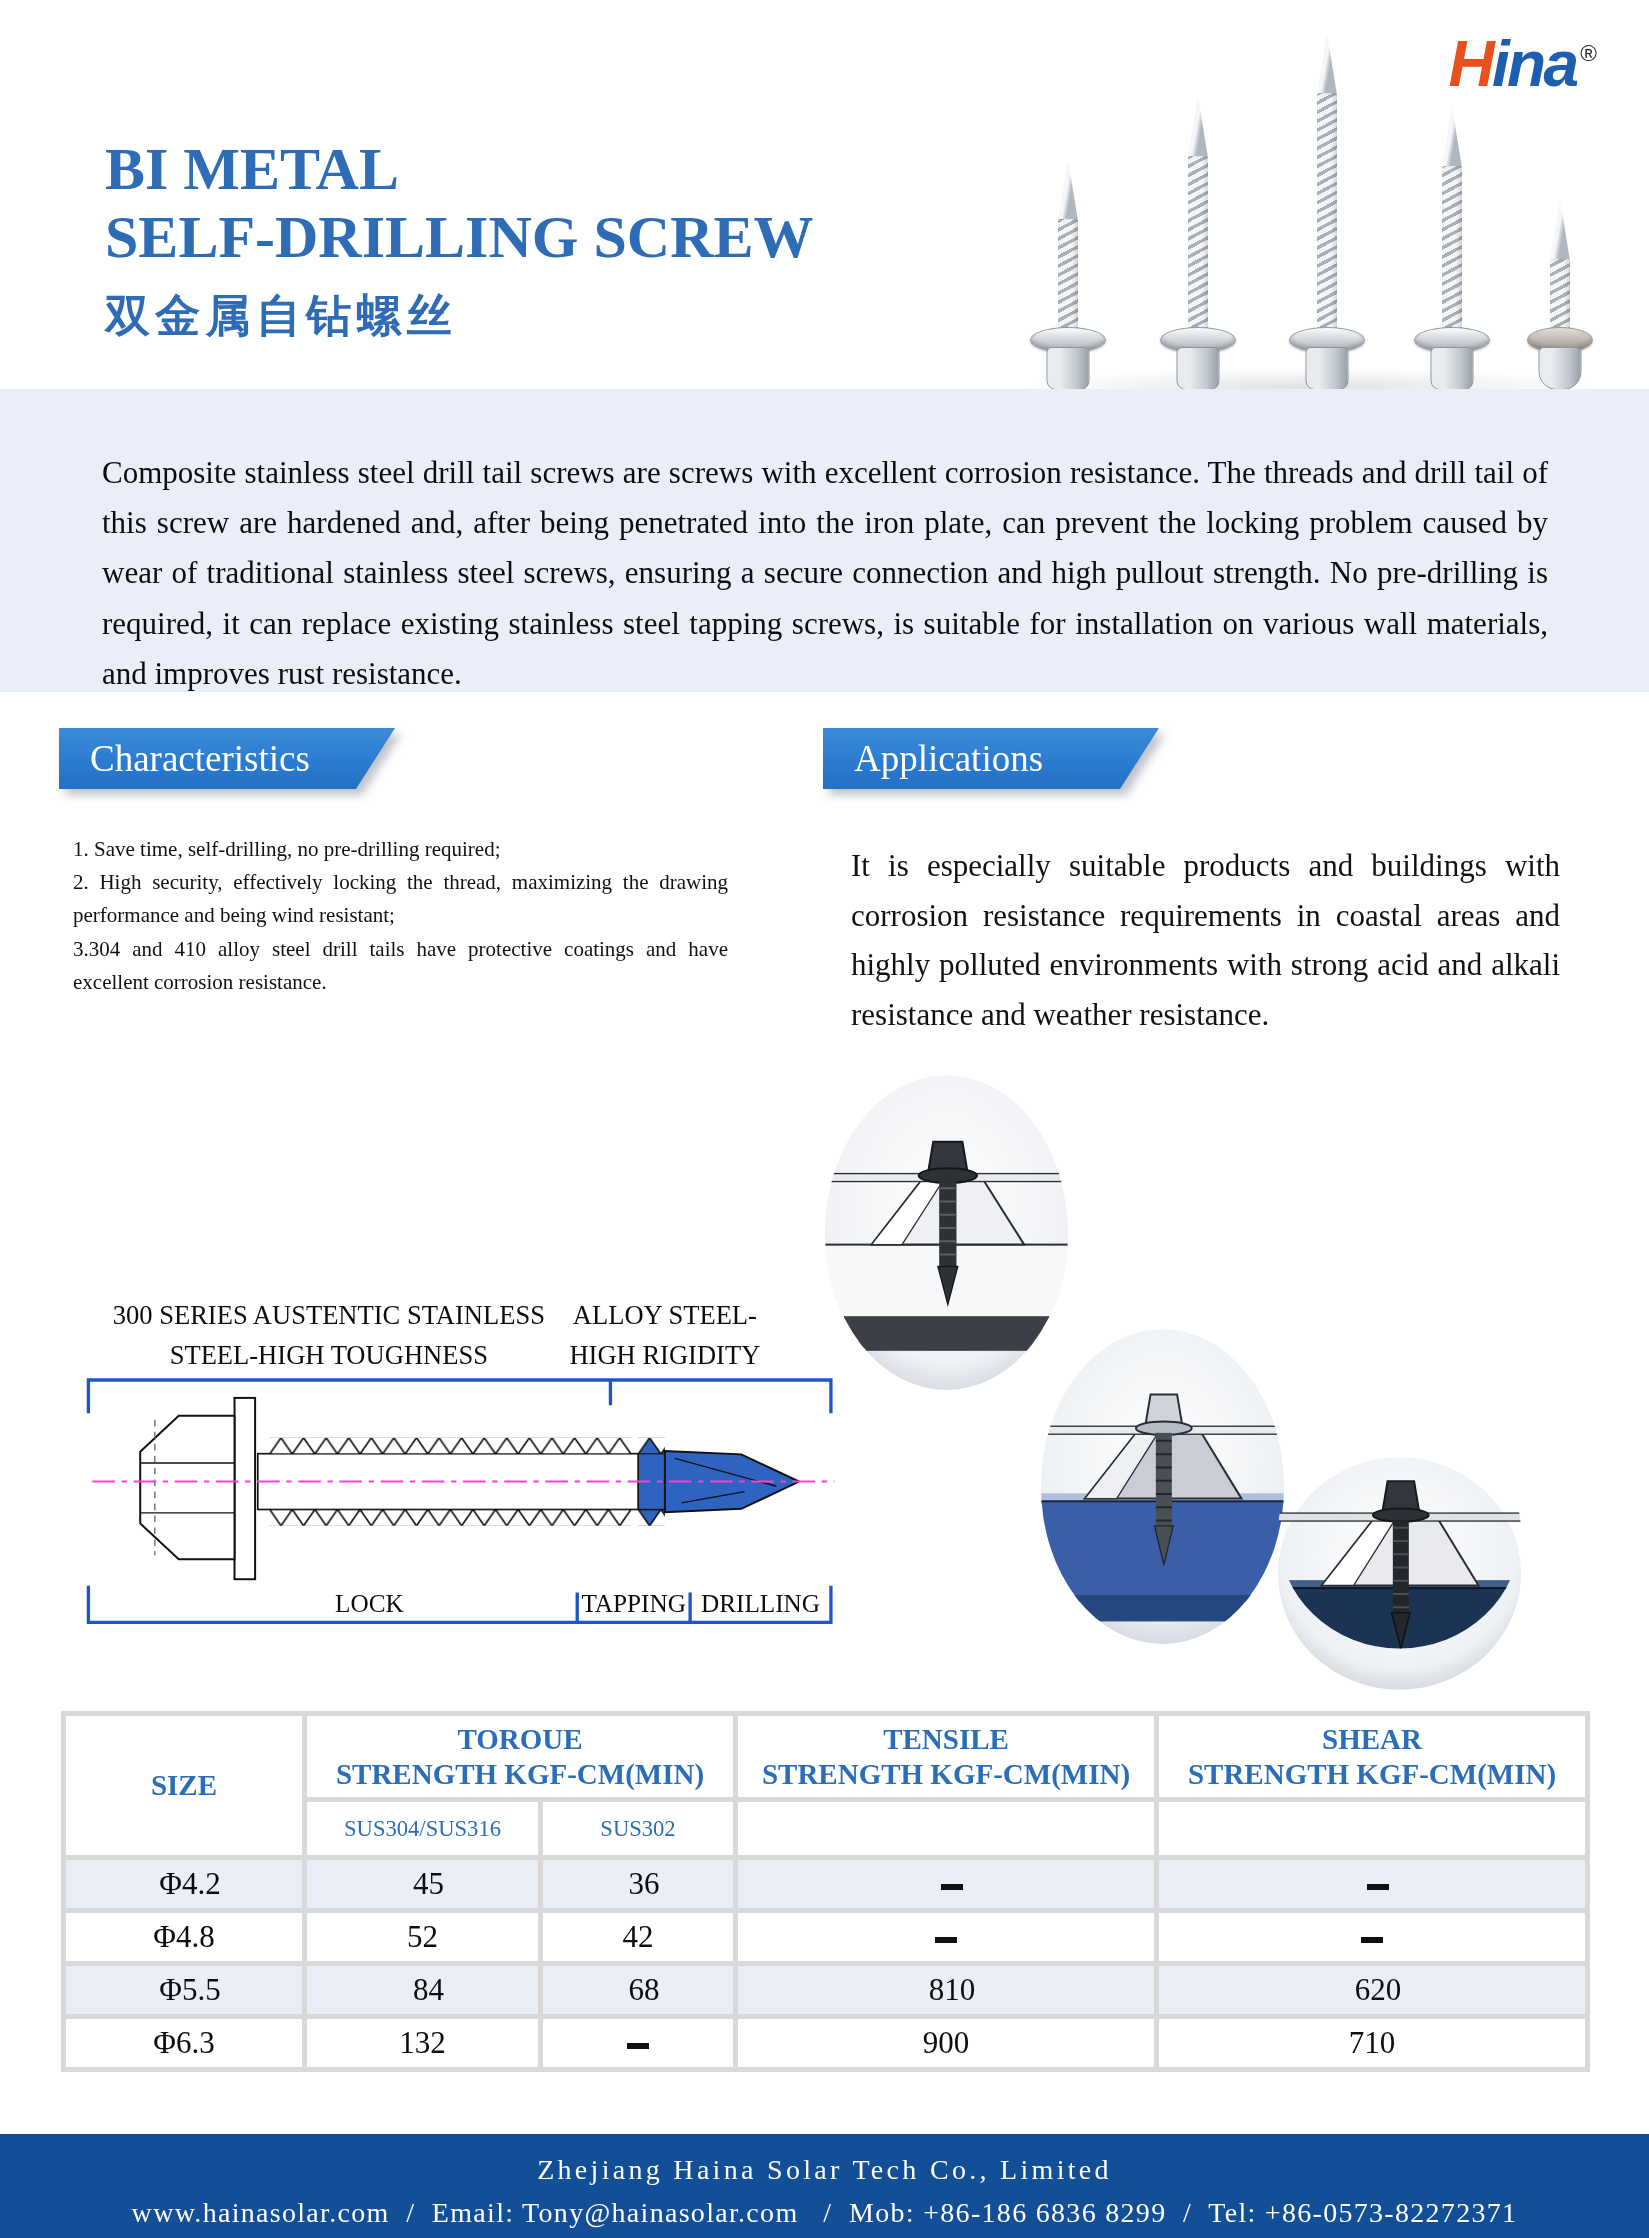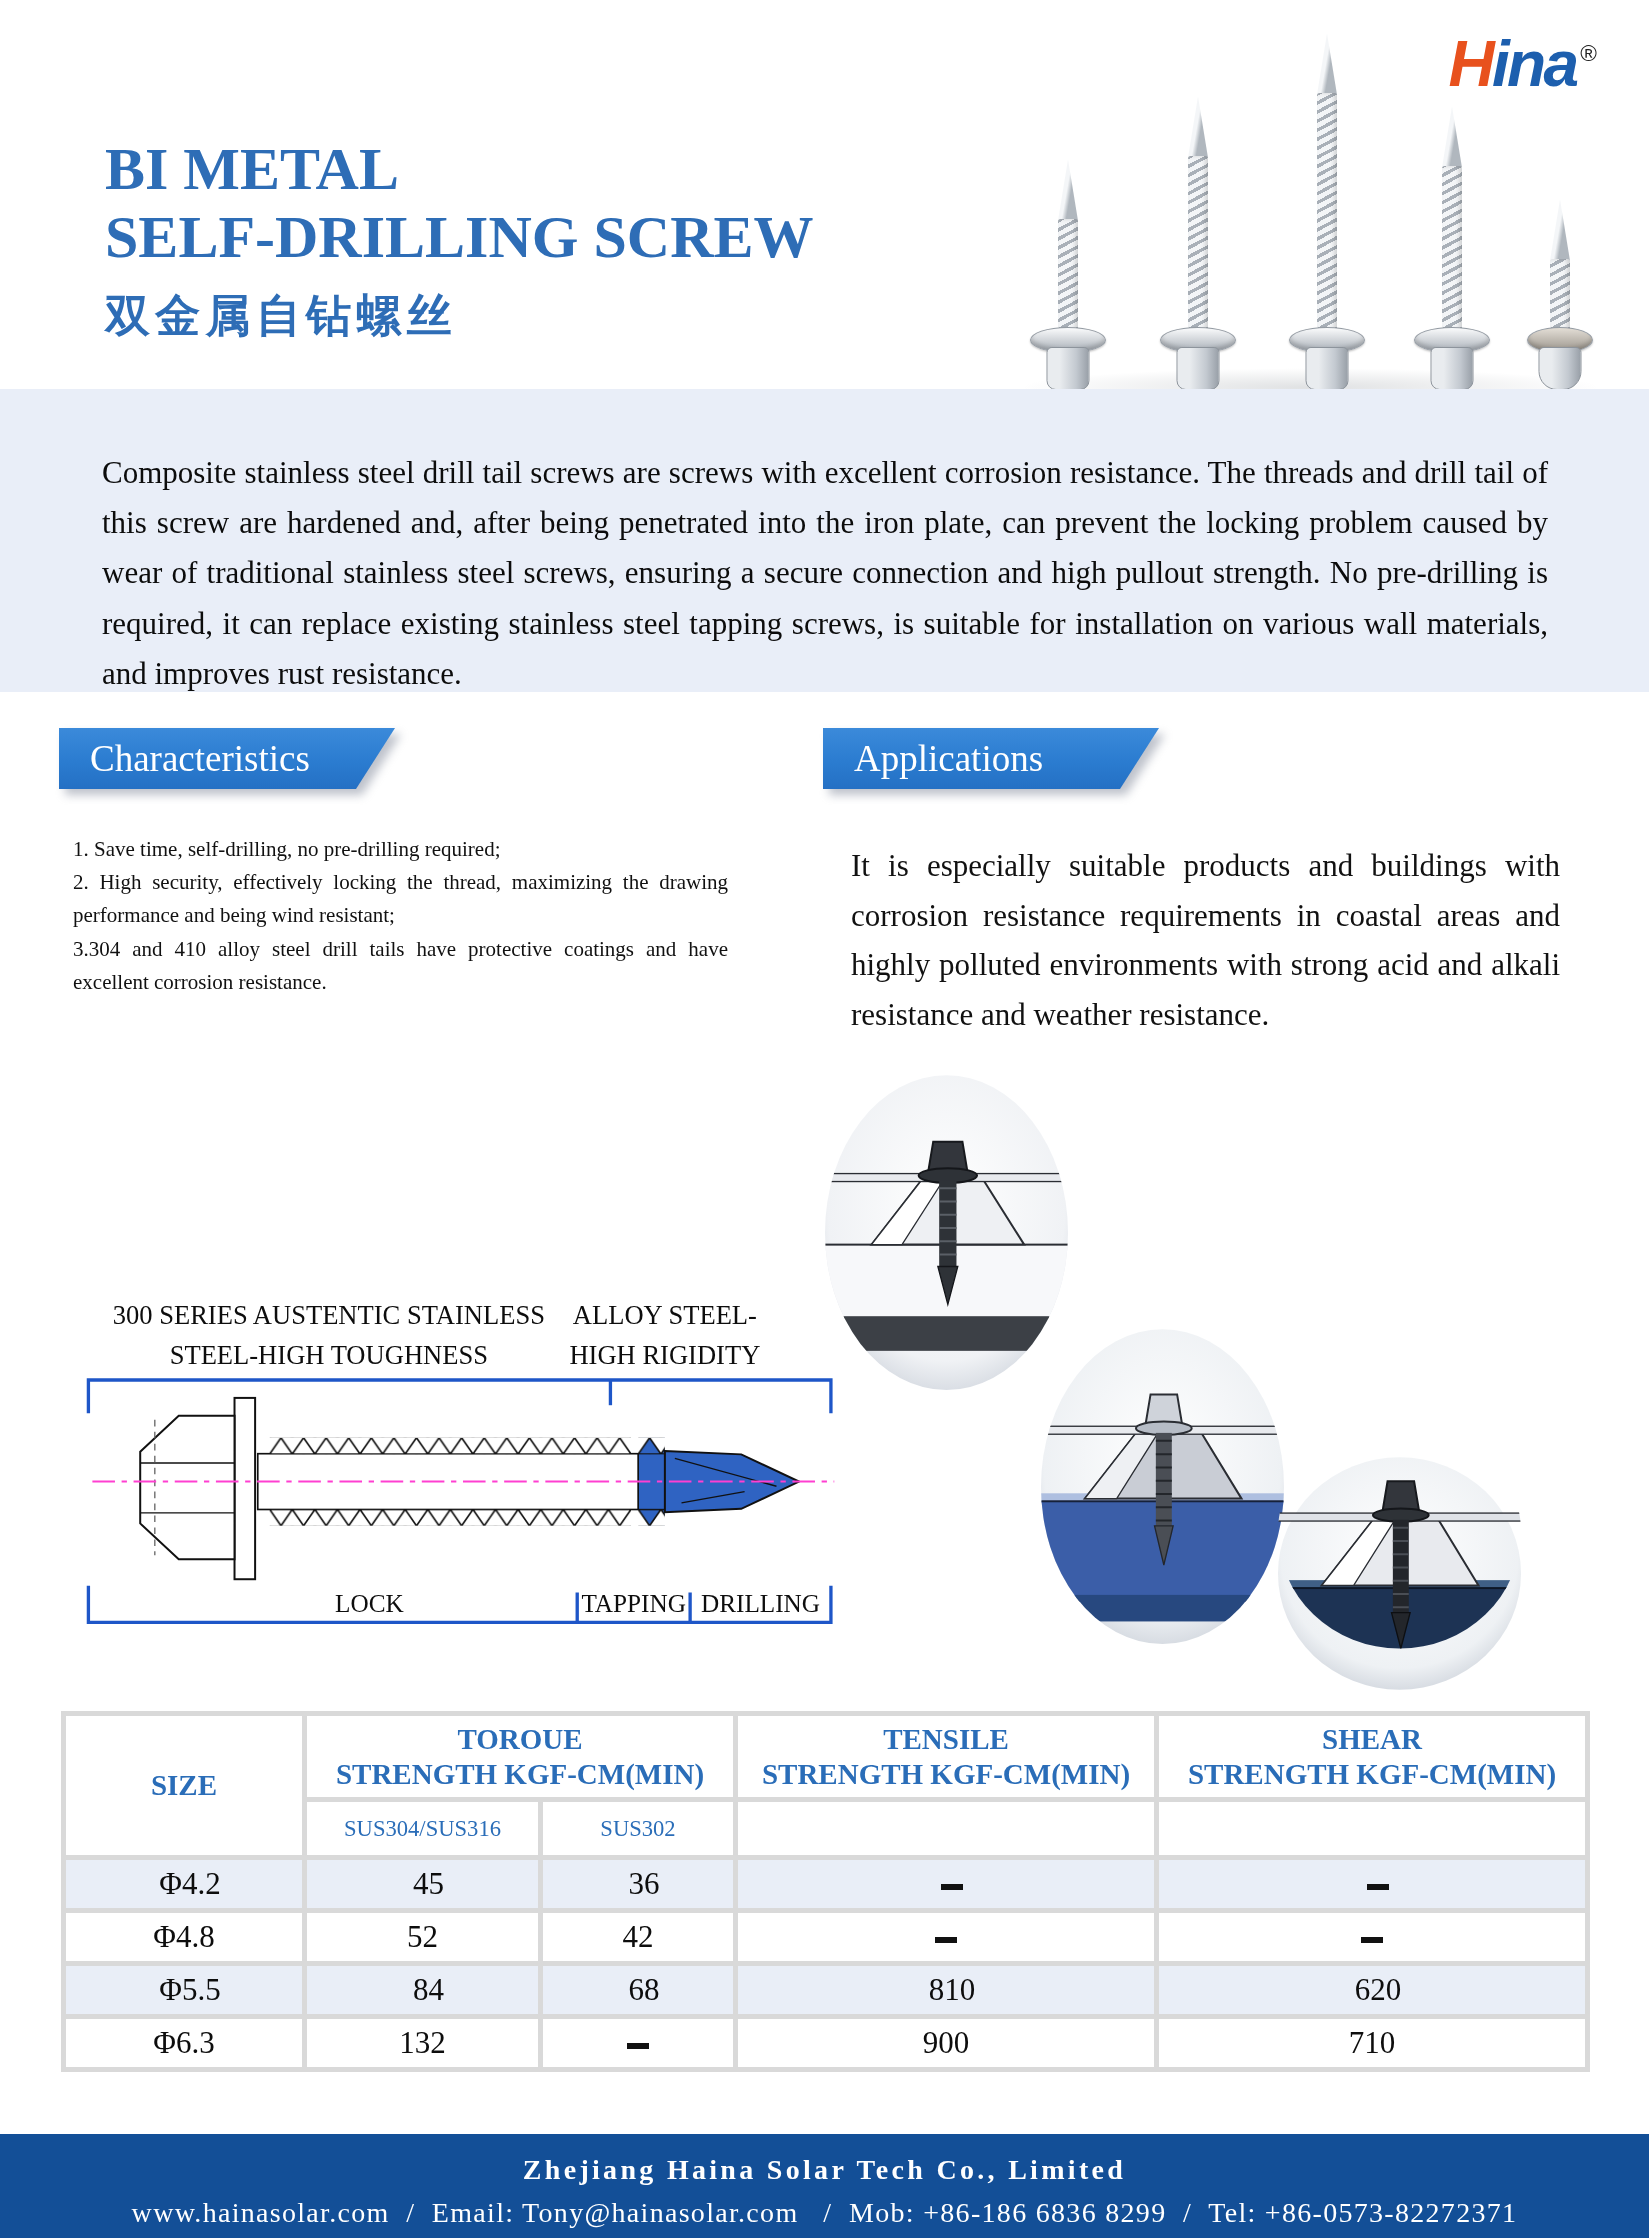--- a/index.html
+++ b/index.html
@@ -74,21 +74,21 @@
   .spec td{background:#ffffff;text-align:center;vertical-align:middle;padding:0;}
   .spec .th{color:#2a6db8;font-weight:bold;font-size:29px;line-height:1.2;}
   .spec .sub{color:#2a6db8;font-size:22.6px;font-weight:normal;}
   .spec .td{font-size:31px;color:#0d0d0d;}
   .spec tr.alt td{background:#e9eef7;padding-left:12px;}
   .bar{display:inline-block;width:22.6px;height:6.7px;background:#111;vertical-align:middle;}
 
   
   .footer{position:absolute;left:0;top:2134px;width:1649px;height:105px;background:#134f97;
         color:#ffffff;text-align:center;}
-  .footer .f1{margin-top:20px;font-size:28px;letter-spacing:3.3px;white-space:pre;font-weight:bold;}
+  .footer .f1{margin-top:20px;font-size:28px;letter-spacing:3.3px;white-space:pre;}
   .footer .f2{margin-top:10.6px;font-size:28px;letter-spacing:1.3px;white-space:pre;}
 </style>
 </head>
 <body>
 
 <div class="page">
 
   <div class="logo">
     <span class="lg-h">H</span><span class="lg-rest">ina</span><span class="lg-reg">®</span>
   </div>

